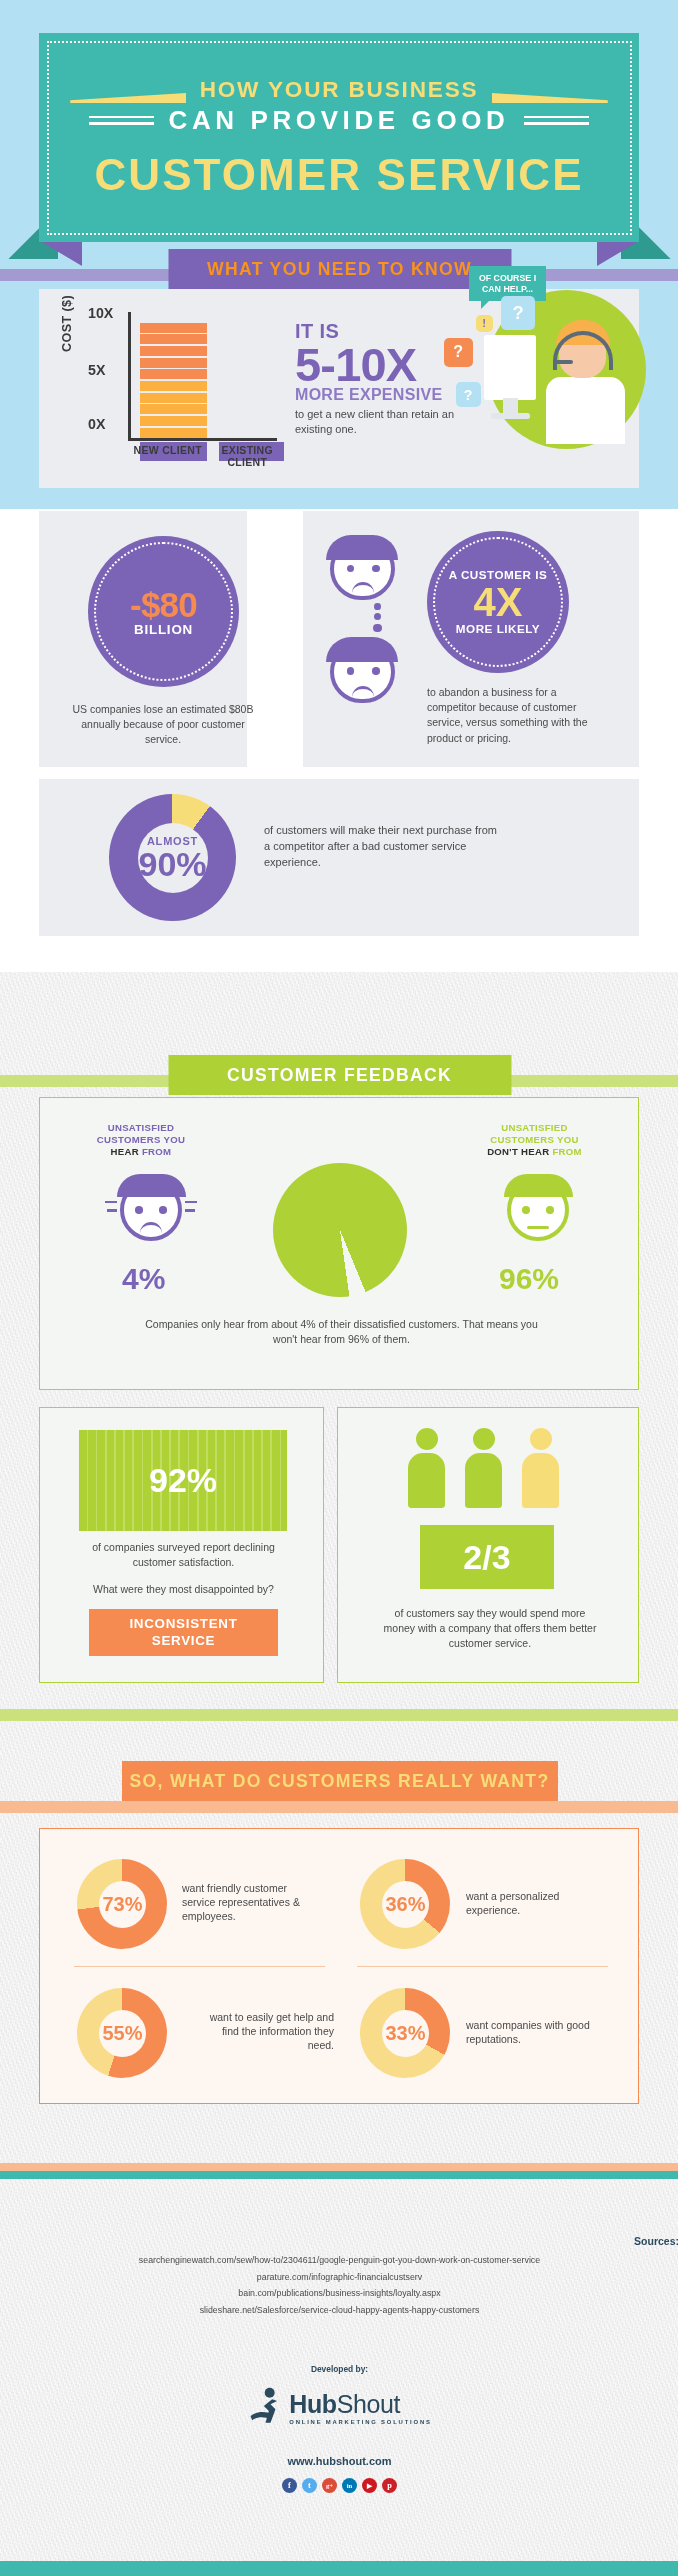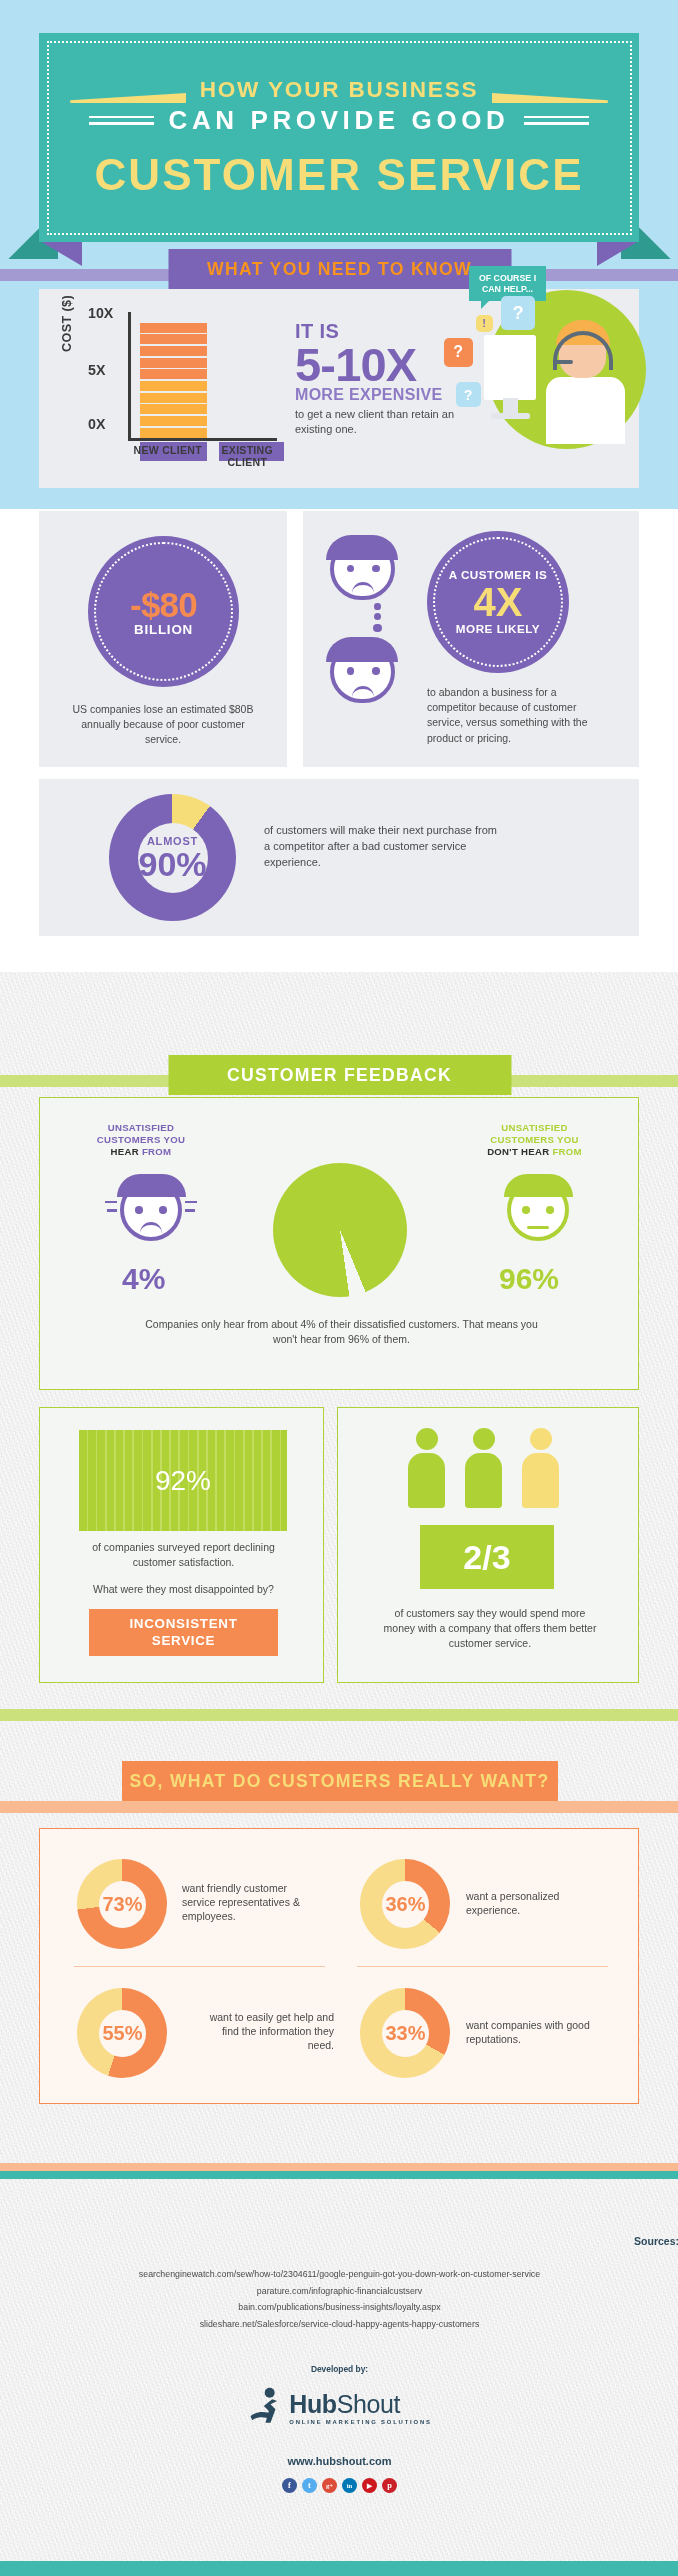--- a/index.html
+++ b/index.html
@@ -209,21 +209,21 @@
 
   
   .face{position:relative;}
 
   
   .striped{
     background:
       repeating-linear-gradient(90deg,#aed136 0 7.5px, #c2dd60 7.5px 9.2px);
     display:flex;align-items:center;justify-content:center;
   }
-  .s-92{color:#ffffff;font-size:28px;font-weight:normal;}
+  .s-92{color:#ffffff;font-size:34px;font-weight:bold;}
   .incons{
     background:#f58b51;color:#ffffff;font-size:13.4px;font-weight:bold;
     letter-spacing:0.7px;display:flex;align-items:center;justify-content:center;
     text-align:center;line-height:1.2;
   }
   .twothirds{
     background:#aed136;color:#ffffff;font-size:34px;font-weight:bold;
     display:flex;align-items:center;justify-content:center;
   }
 
@@ -331,21 +331,21 @@
     <div class="mon"></div>
     <div class="mon-stand"></div>
     <div class="mon-base"></div>
     <div class="body-shirt"></div>
     <div class="head"></div>
     <div class="hair"></div>
     <div class="headset"></div>
     <div class="mic"></div>
   </div>
 
-  <div class="panel" style="left:39px;top:511px;width:248px;height:256px;">
+  <div class="panel" style="left:39px;top:511px;width:208px;height:256px;">
     <div class="circ-dot" style="position:absolute;left:49px;top:25px;width:151px;height:151px;">
       <div class="money-num">-$80</div>
       <div class="money-lbl">BILLION</div>
     </div>
     <div class="cap" style="position:absolute;left:28.5px;top:191px;width:191px;">US companies lose an estimated $80B annually because of poor customer service.</div>
   </div>
 
   <div class="panel" style="left:303px;top:511px;width:336px;height:256px;">
 
     <div style="position:absolute;left:20px;top:23.5px;">
@@ -505,21 +505,21 @@
       </div>
     </div>
     <div class="wd-text" style="position:absolute;left:426px;top:189px;width:141px;">want companies with good reputations.</div>
   </div>
 
   <div class="bar-strip" style="top:2163px;background:#f9b991;height:8.4px;"></div>
   <div class="bar-strip" style="top:2171px;background:#3fb9ae;height:8.4px;"></div>
 
   <div style="position:absolute;left:0;top:2203px;width:679px;">
     <div class="src-title">Sources:</div>
-    <div style="margin-top:19px;">
+    <div style="margin-top:5px;">
       <div class="src-line">searchenginewatch.com/sew/how-to/2304611/google-penguin-got-you-down-work-on-customer-service</div>
       <div class="src-line">parature.com/infographic-financialcustserv</div>
       <div class="src-line">bain.com/publications/business-insights/loyalty.aspx</div>
       <div class="src-line">slideshare.net/Salesforce/service-cloud-happy-agents-happy-customers</div>
     </div>
   </div>
 
   <div style="position:absolute;left:0;top:2364px;width:679px;">
     <div class="dev-by">Developed by:</div>
   </div>

